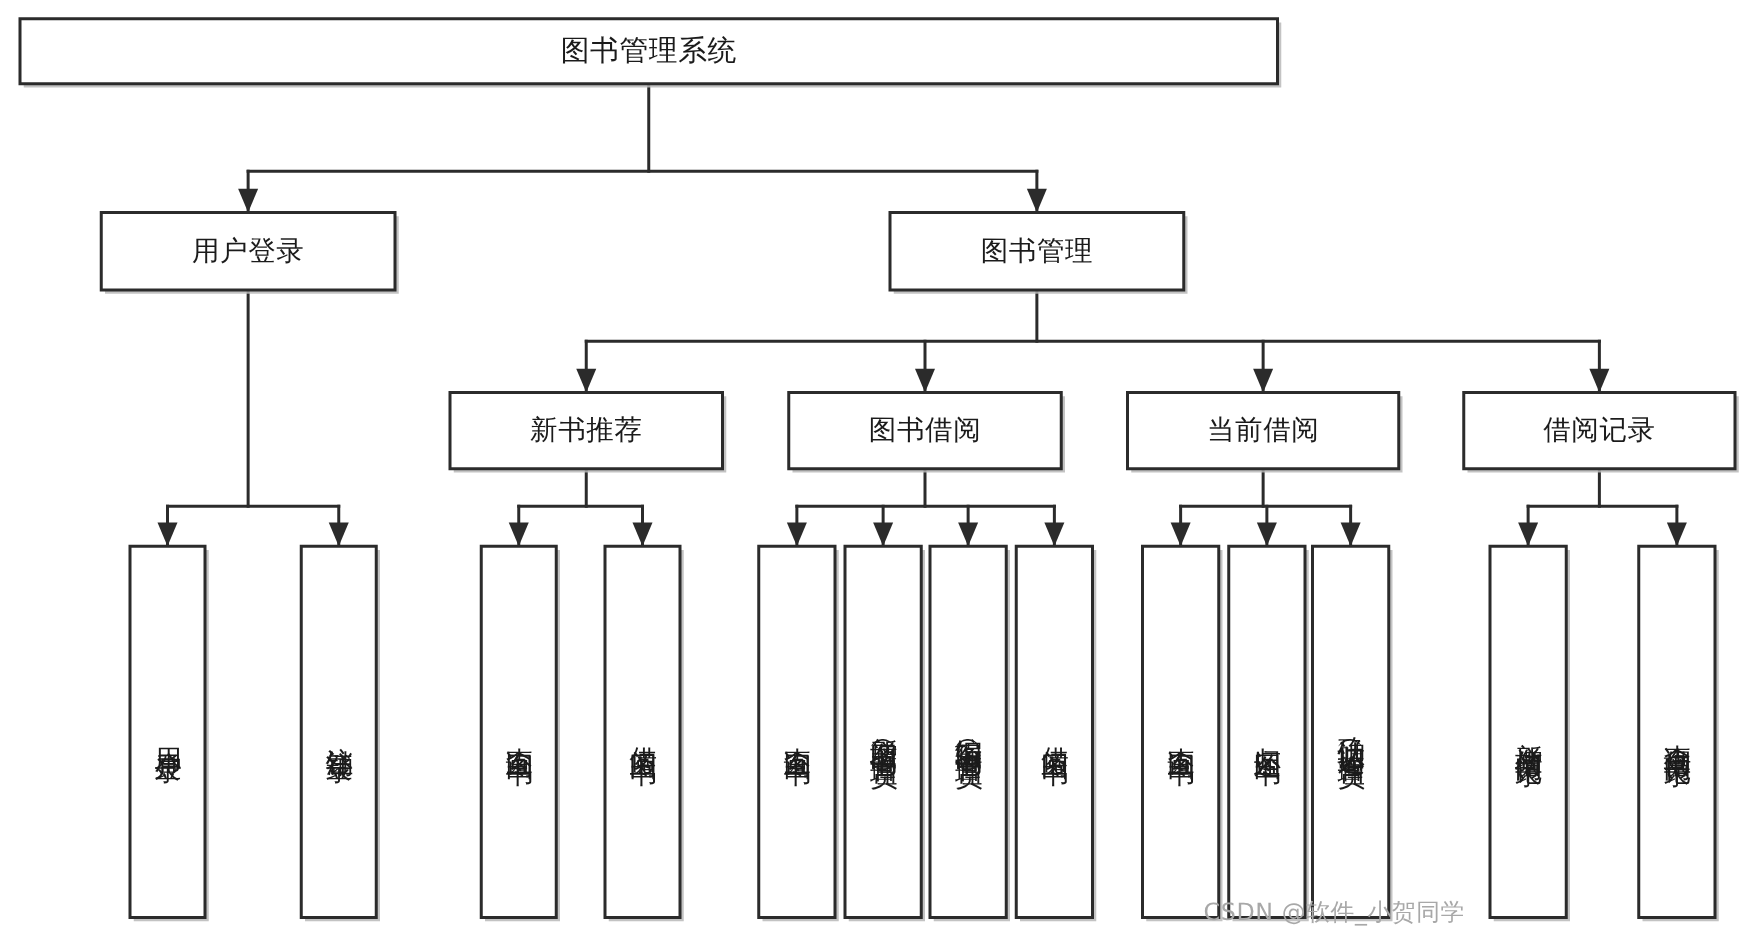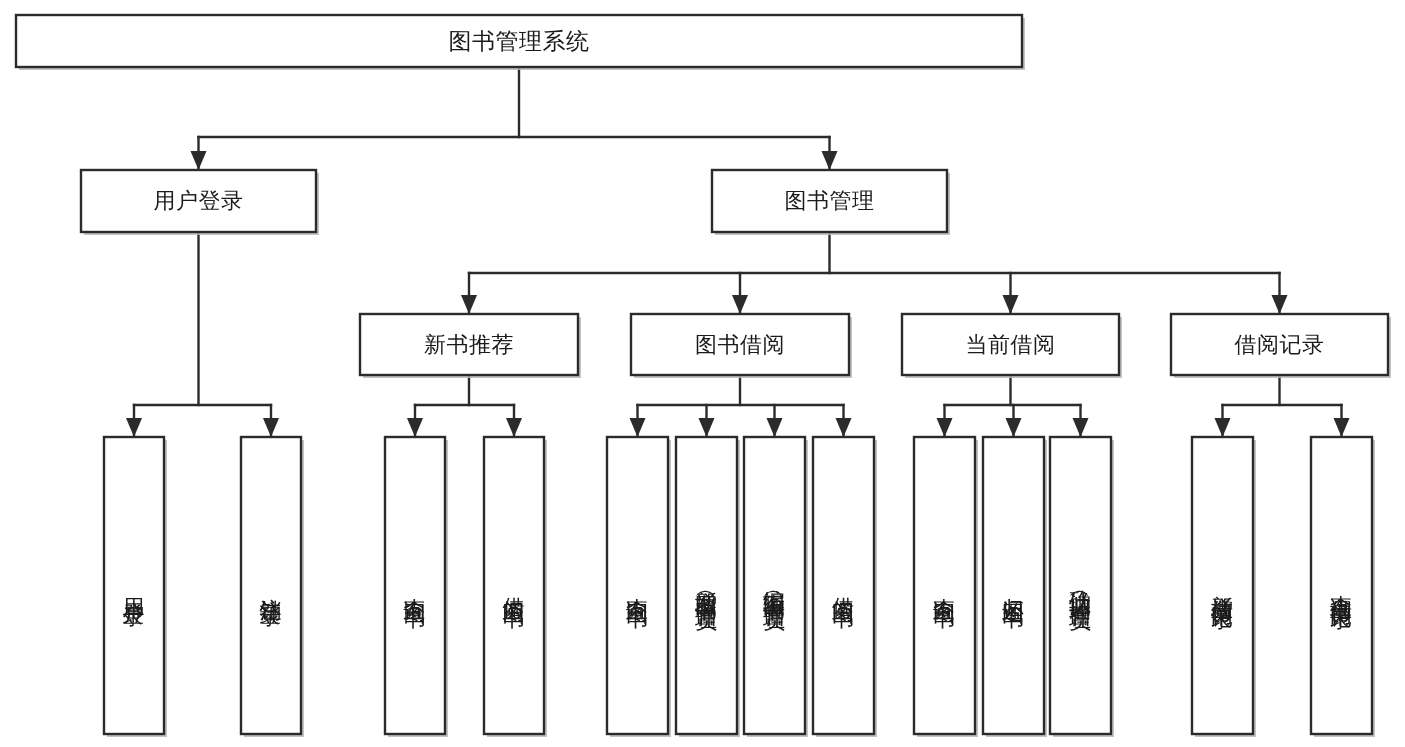--- a/index.html
+++ b/index.html
@@ -242,13 +242,14 @@
         <span class="leaf-label">确认归还（管理员）</span>
       </div>
       <div class="leaf-label-wrap" style="left: 1192px; top: 437px; width: 61px; height: 297px;">
         <span class="leaf-label">新增借阅记录</span>
       </div>
       <div class="leaf-label-wrap" style="left: 1311px; top: 437px; width: 61px; height: 297px;">
         <span class="leaf-label">查询借阅记录</span>
       </div>
     </div>
 
+  <div class="watermark">CSDN @软件_小贺同学</div>
 </div>
 
 </body></html>

